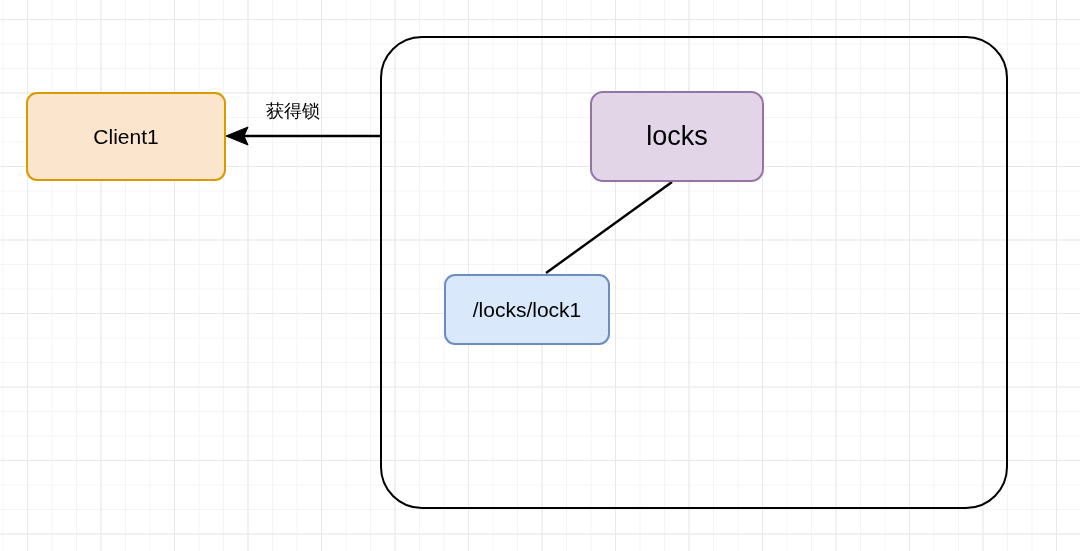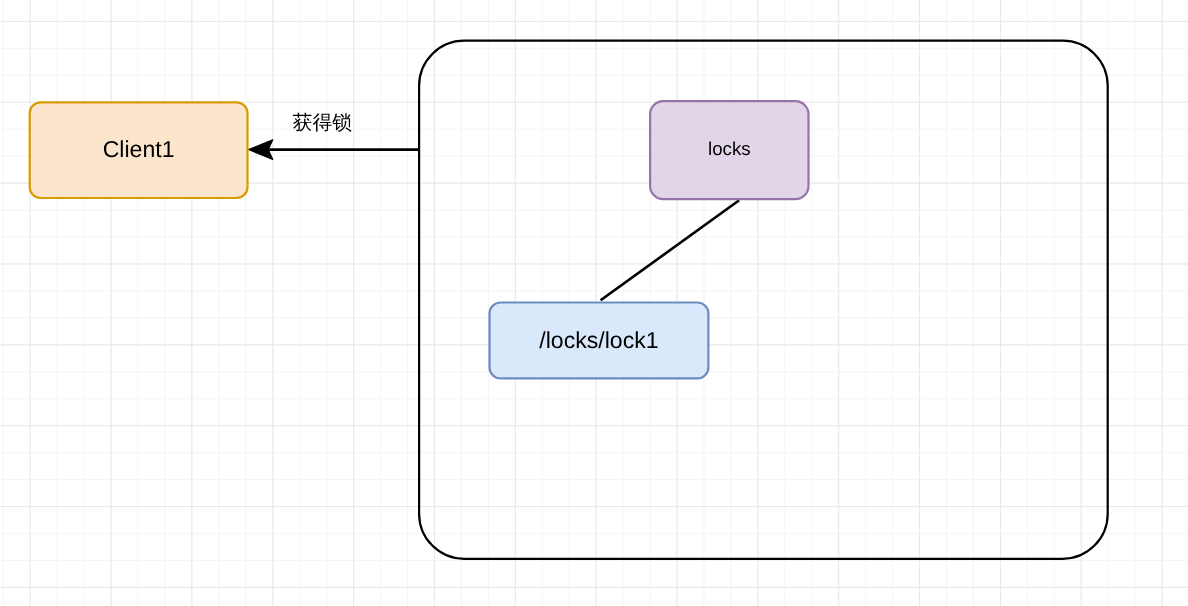--- a/index.html
+++ b/index.html
@@ -57,32 +57,32 @@
     width: 200px;
     height: 89px;
     background: #fce5cd;
     border-color: #d79b00;
     border-radius: 11px;
     font-size: 21px;
   }
   #locks-node {
     left: 590px;
     top: 91px;
-    width: 146px;
+    width: 174px;
     height: 91px;
     background: #e1d5e7;
     border-color: #9673a6;
     border-radius: 13px;
-    font-size: 17px;
+    font-size: 27px;
     align-items: center;
   }
   #lockpath-node {
     left: 444px;
     top: 274px;
-    width: 201px;
+    width: 166px;
     height: 71px;
     background: #dae8fc;
     border-color: #6c8ebf;
     border-radius: 11px;
     font-size: 21px;
   }
   #edge-layer {
     position: absolute;
     left: 0;
     top: 0;

